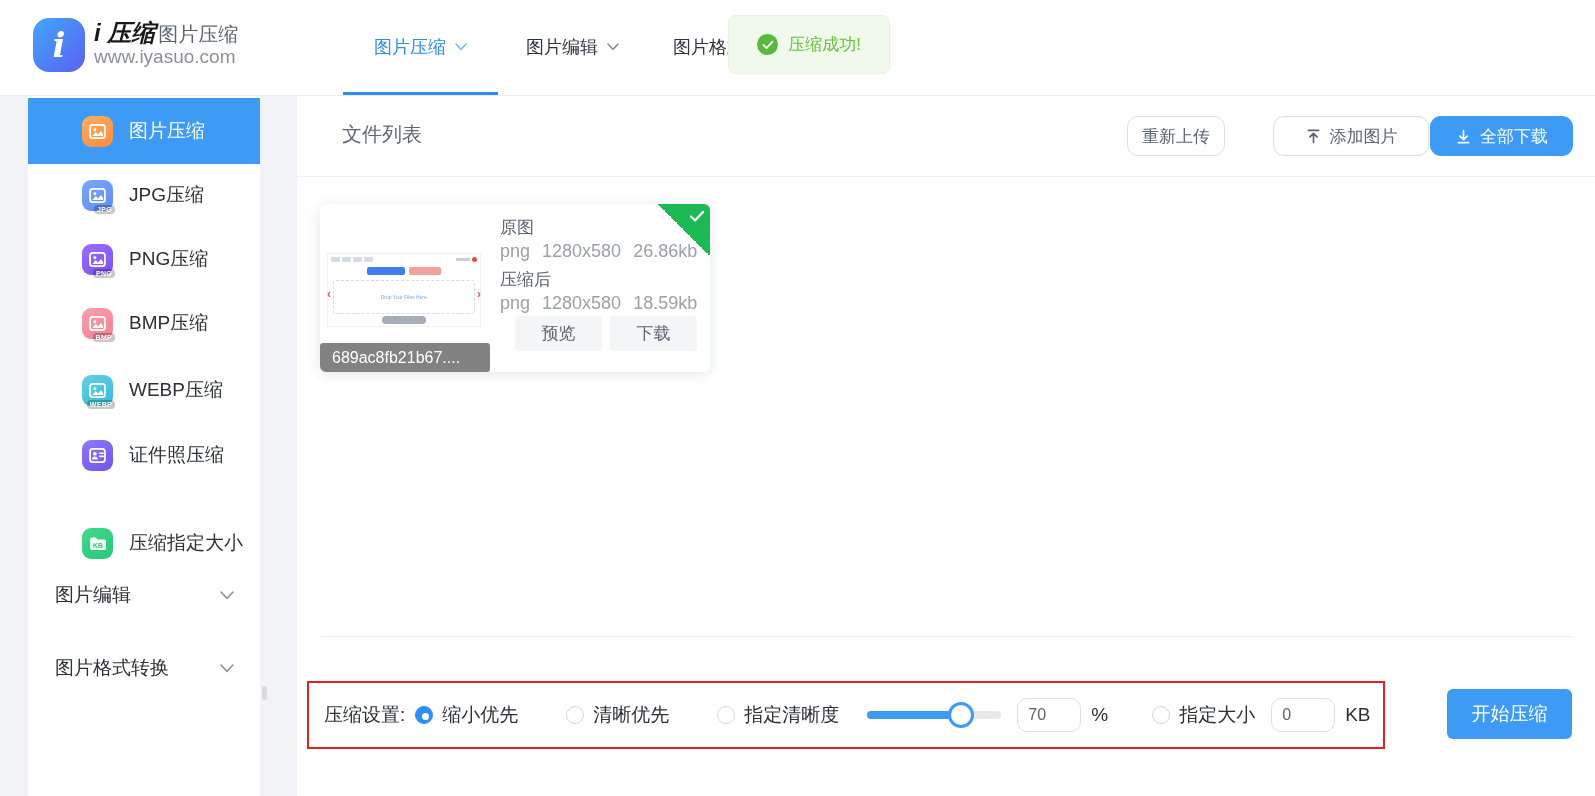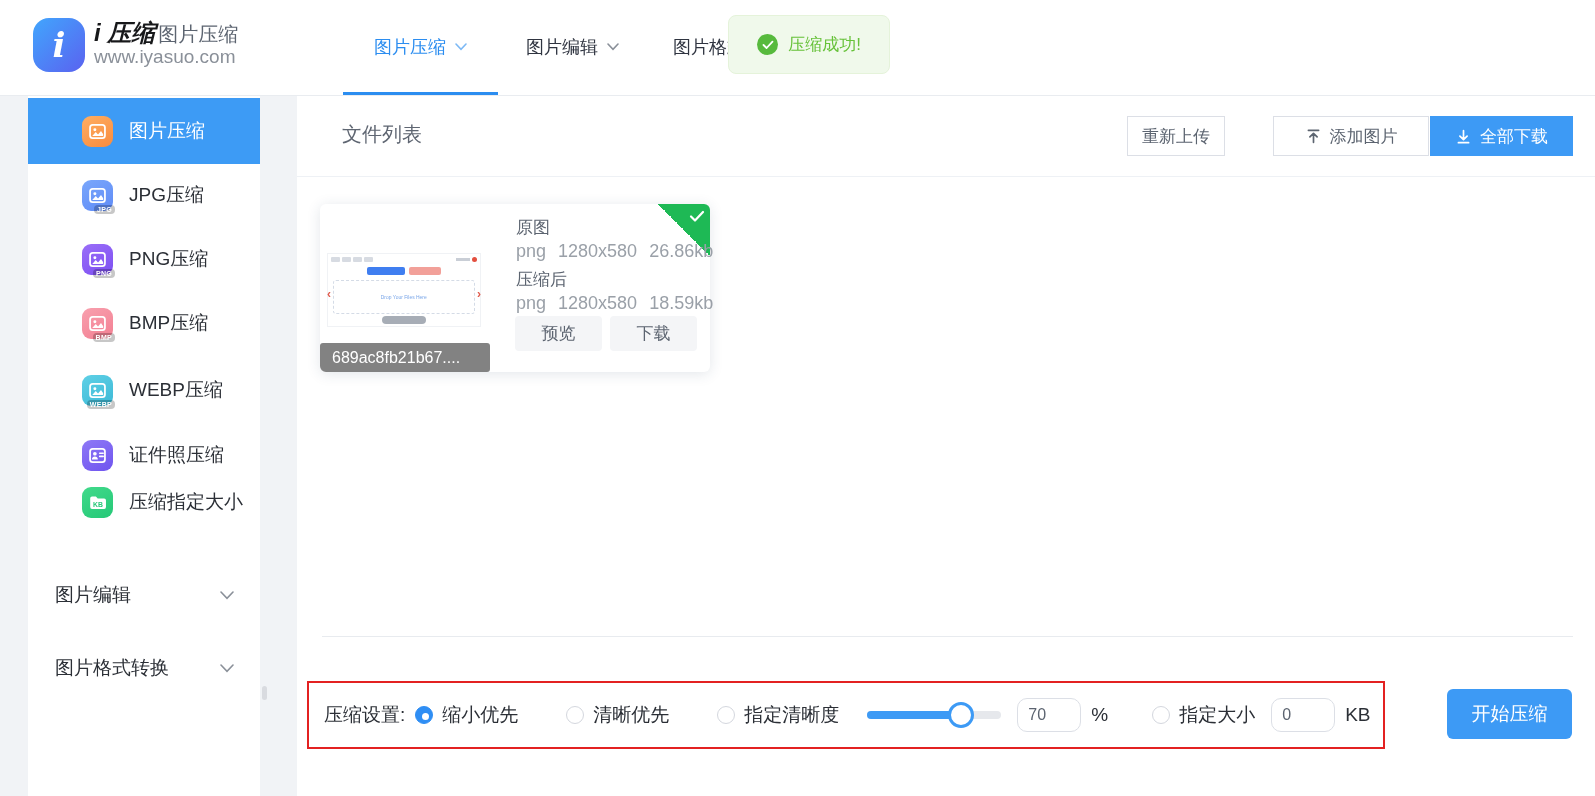--- a/index.html
+++ b/index.html
@@ -50,21 +50,21 @@
   .side-section .chev { position:absolute; right:26px; color:#8a9099; }
 
   .scroll-thumb { position:absolute; left:262px; top:686px; width:5px; height:14px; border-radius:3px; background:#d9dbe0; z-index:2; }
 
   
   .main { position:absolute; left:297px; top:96px; width:1298px; height:700px; background:#fff; }
   .main-title { position:absolute; left:45px; top:25px; font-size:20px; color:#5f6672; }
   .divider-top { position:absolute; left:0; right:0; top:80px; height:1px; background:#eef1f5; }
   .divider-mid { position:absolute; left:25px; right:22px; top:540px; height:1px; background:#e8ebef; }
 
-  .btn { display:flex; align-items:center; justify-content:center; gap:8px; border-radius:0; font-size:17px; cursor:pointer; white-space:nowrap; }
+  .btn { display:flex; align-items:center; justify-content:center; gap:8px; border-radius:11px; font-size:17px; cursor:pointer; white-space:nowrap; }
   .btn-plain { position:absolute; top:20px; height:40px; background:#fff; border:1px solid #dcdfe6; color:#5c6470; }
   .btn-primary { background:#3d9af5; border:none; color:#fff; }
   .btn-reupload { left:830px; width:98px; }
   .btn-add { left:976px; width:156px; }
   .btn-download-all { position:absolute; left:1133px; top:20px; width:143px; height:40px; }
 
   
   .card { position:absolute; left:23px; top:108px; width:390px; height:168px; background:#fff; border-radius:6px;
           box-shadow:0 2px 14px rgba(40,60,90,0.13); }
   .corner { position:absolute; top:0; right:0; width:52px; height:52px; border-top-right-radius:6px;
@@ -84,21 +84,21 @@
             display:flex; align-items:center; justify-content:center; overflow:hidden; }
   .t-drop-text { font-size:9px; color:#7aa6e8; transform:scale(0.55); white-space:nowrap; }
   .t-arrow { position:absolute; top:34px; font-size:12px; color:#e05b4d; line-height:1; font-weight:bold; }
   .t-arrow.l { left:-1px; } .t-arrow.r { right:-1px; }
   .t-pill { position:absolute; left:0; right:0; bottom:2px; display:flex; justify-content:center; }
   .t-pill span { width:44px; height:8px; border-radius:4px; background:#a7adb6; }
 
   .fname { position:absolute; left:0; bottom:0; width:170px; height:29px; background:#828282; color:#fff; font-size:16px;
            display:flex; align-items:center; padding-left:12px; border-radius:3px 3px 3px 6px; white-space:nowrap; overflow:hidden; }
 
-  .meta { position:absolute; left:196px; top:10px; }
+  .meta { position:absolute; left:180px; top:10px; }
   .meta-label { font-size:17px; color:#5c6470; margin-top:2px; }
   .meta-info { font-size:18px; color:#9aa0a8; margin:2px 0 6px 0; display:flex; gap:12px; }
   .card-btns { position:absolute; left:195px; top:112px; display:flex; gap:8px; }
   .card-btn { width:87px; height:35px; background:#f4f5f7; border-radius:4px; display:flex; align-items:center; justify-content:center;
               font-size:17px; color:#5c6470; cursor:pointer; }
 
   
   .settings { position:absolute; left:10px; top:585px; width:1078px; height:68px; border:2px solid #e32121;
               display:flex; align-items:center; padding-left:15px; }
   .set-label { font-size:19px; color:#2b2f36; white-space:nowrap; }
@@ -228,21 +228,21 @@
         <svg width="21" height="21" viewBox="0 0 24 24">
             <rect x="3.5" y="4.5" width="17" height="15" rx="3" fill="none" stroke="#fff" stroke-width="2"></rect>
             <circle cx="9" cy="10" r="2.1" fill="#fff"></circle>
             <path d="M5.6 16.5 C5.6 14.2 7.2 13 9 13 C10.8 13 12.4 14.2 12.4 16.5 Z" fill="#fff"></path>
             <path d="M14.5 9.5 h4 M14.5 13 h4" stroke="#fff" stroke-width="1.8" stroke-linecap="round"></path>
           </svg>
       </span>
       <span class="lbl">证件照压缩</span>
     </div>
 
-    <div class="side-item" style="top:376px;">
+    <div class="side-item" style="top:417px;">
       <span class="app-ico ic-green">
         <svg width="22" height="22" viewBox="0 0 24 24">
             <path d="M3.5 8 a2 2 0 0 1 2-2 h4.2 l2 2.2 h7 a2 2 0 0 1 2 2 v7.3 a2 2 0 0 1 -2 2 h-13.2 a2 2 0 0 1 -2-2 Z" fill="#fff"></path>
             <text x="12" y="17" text-anchor="middle" font-size="7.5" font-weight="bold" fill="#28c97a" font-family="Liberation Sans,sans-serif">KB</text>
           </svg>
       </span>
       <span class="lbl">压缩指定大小</span>
     </div>
 
     <div class="side-section" style="top:469px;">

